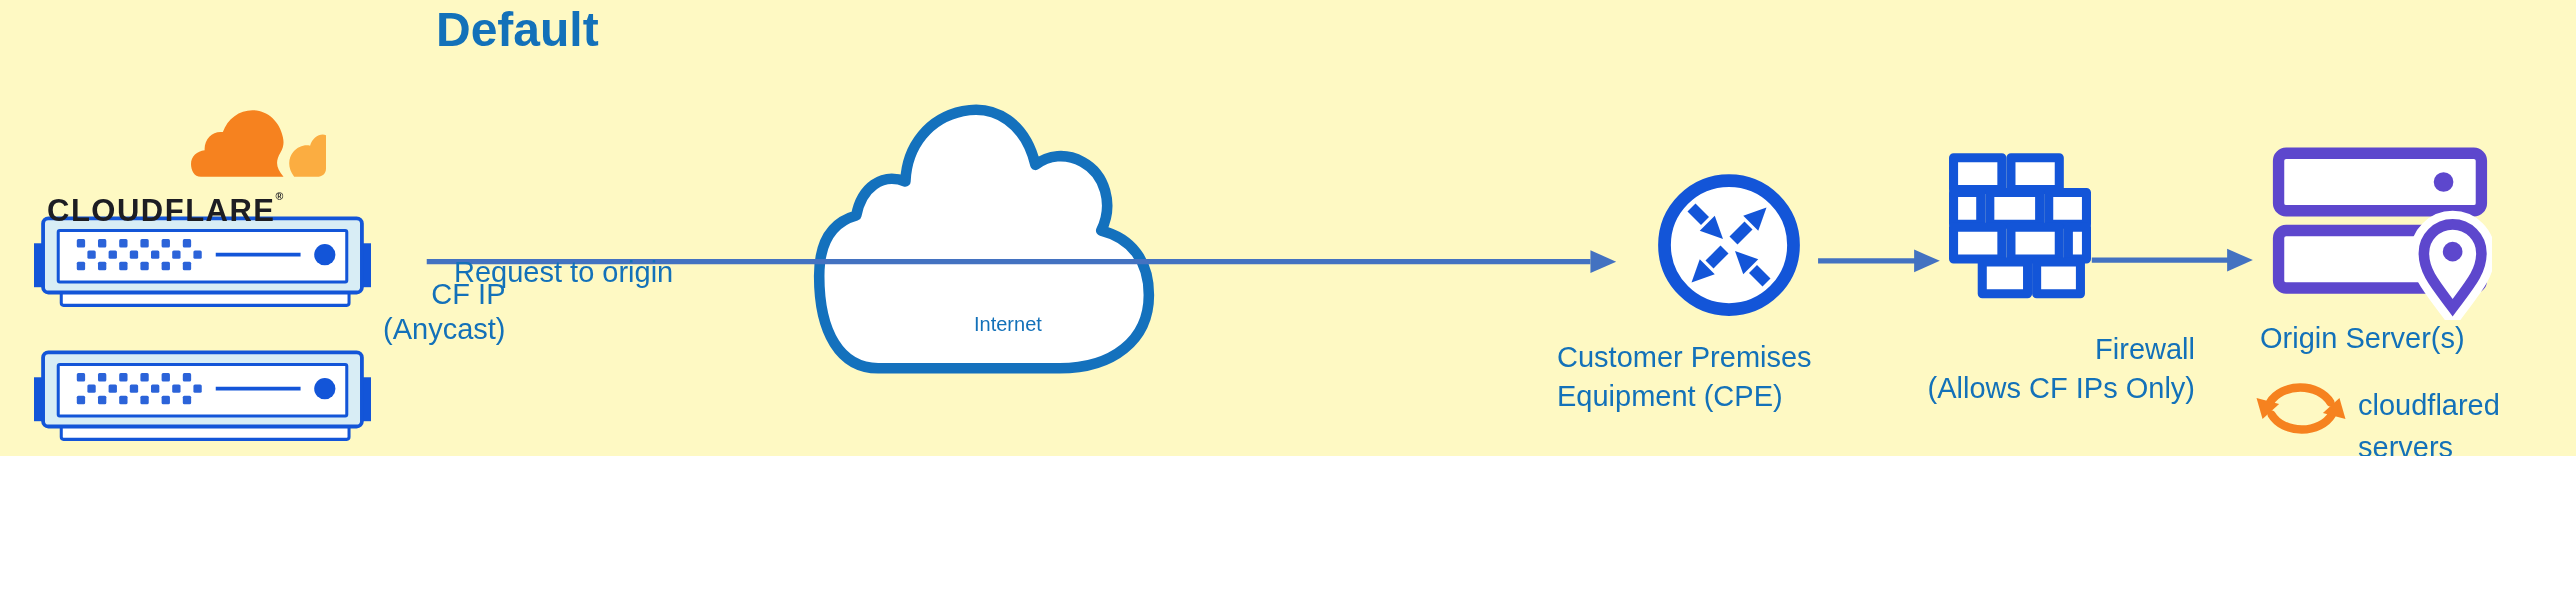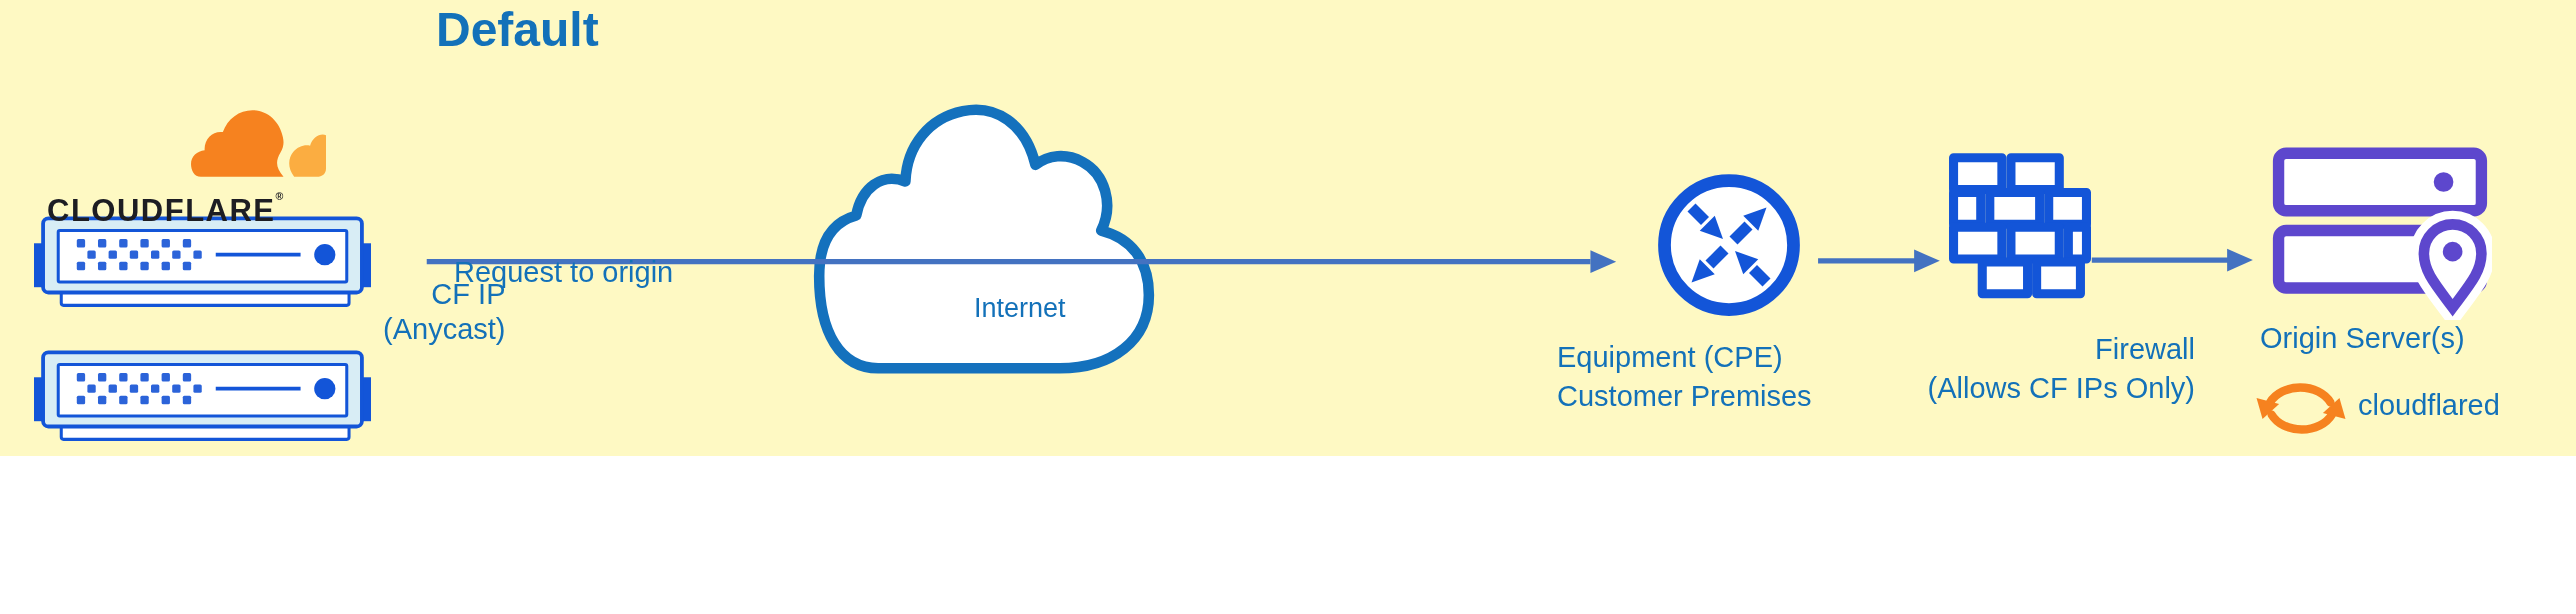--- a/index.html
+++ b/index.html
@@ -8,21 +8,21 @@
   .abs{position:absolute;}
   .lbl{color:var(--text_blue);font-size:29px;line-height:38px;font-weight:500;white-space:nowrap;z-index:3;}
   .lbl span{display:block;}
   #title{left:436px;top:1.5px;font-size:48px;font-weight:600;color:var(--text_blue);z-index:3;}
   #wordmark{left:47px;top:190px;font-size:31px;font-weight:800;letter-spacing:1.5px;
             color:var(--wordmark_dark);z-index:3;white-space:nowrap;}
   #wordmark sup{font-size:10.6px;font-weight:700;vertical-align:21px;letter-spacing:0;}
   #logo-cloud{left:191px;top:110px;z-index:3;}
   #lbl-request{left:454px;top:209px;margin-top:44px;}
   #lbl-cfip{left:383px;top:277px;line-height:35px;text-align:right;}
-  #lbl-internet{left:974px;top:289px;font-size:27px;}
+  #lbl-internet{left:974px;top:305px;font-size:20px;}
   #lbl-cpe{left:1557px;top:338px;line-height:39px;}
   #lbl-firewall{left:1862px;top:330px;width:333px;text-align:right;line-height:39px;}
   #lbl-origin{left:2260px;top:307px;margin-top:12px;}
   #lbl-cloudflared{left:2358px;top:384px;line-height:42px;}
   #flow-svg{left:0;top:0;z-index:1;}
   .icon{z-index:2;}
   #icon-cpe{left:1654px;top:170px;}
   #icon-firewall{left:1946px;top:153px;}
   #icon-origin{left:2271px;top:147px;}
   #icon-sync{left:2255px;top:372px;}
@@ -188,22 +188,22 @@
       <line x1="150" y1="150" x2="132" y2="132"></line>
     </g>
     <g fill="var(--icon_blue)" stroke="none">
       <polygon points="92,92 81,61 61,81"></polygon>
       <polygon points="150,50 139,81 119,61"></polygon>
       <polygon points="50,150 81,139 61,119"></polygon>
       <polygon points="108,108 139,119 119,139"></polygon>
     </g>
   </svg>
   <div id="lbl-cpe" class="abs lbl">
+    <span>Customer Premises</span>
     <span>Equipment (CPE)</span>
-    <span>Customer Premises</span>
   </div>
 
   <svg id="icon-firewall" class="abs icon" width="145" height="150" viewBox="0 0 192 198">
     <rect class="brick" x="10" y="6" width="64" height="42"></rect>
       <rect class="brick" x="86" y="6" width="64" height="42"></rect>
     <rect class="brick" x="10" y="52" width="36" height="42"></rect>
       <rect class="brick" x="58" y="52" width="66" height="42"></rect>
       <rect class="brick" x="136" y="52" width="50" height="42"></rect>
     <rect class="brick" x="10" y="98" width="64" height="42"></rect>
       <rect class="brick" x="86" y="98" width="64" height="42"></rect>
@@ -227,16 +227,17 @@
   <div id="lbl-origin" class="abs lbl">Origin Server(s)</div>
 
   <svg id="icon-sync" class="abs icon" width="92" height="73" viewBox="0 0 122 96">
     <path class="sync-arc" d="M100,40 A44,34 0 0 0 20,40"></path>
     <polygon class="sync-head" points="10,62 2,34 32,42"></polygon>
     <path class="sync-arc" d="M22,56 A44,34 0 0 0 102,56"></path>
     <polygon class="sync-head" points="112,34 120,62 90,54"></polygon>
   </svg>
   <div id="lbl-cloudflared" class="abs lbl">
     <span>cloudflared</span>
+    <span>servers</span>
   </div>
 
 </div>
 
 
 </body></html>

